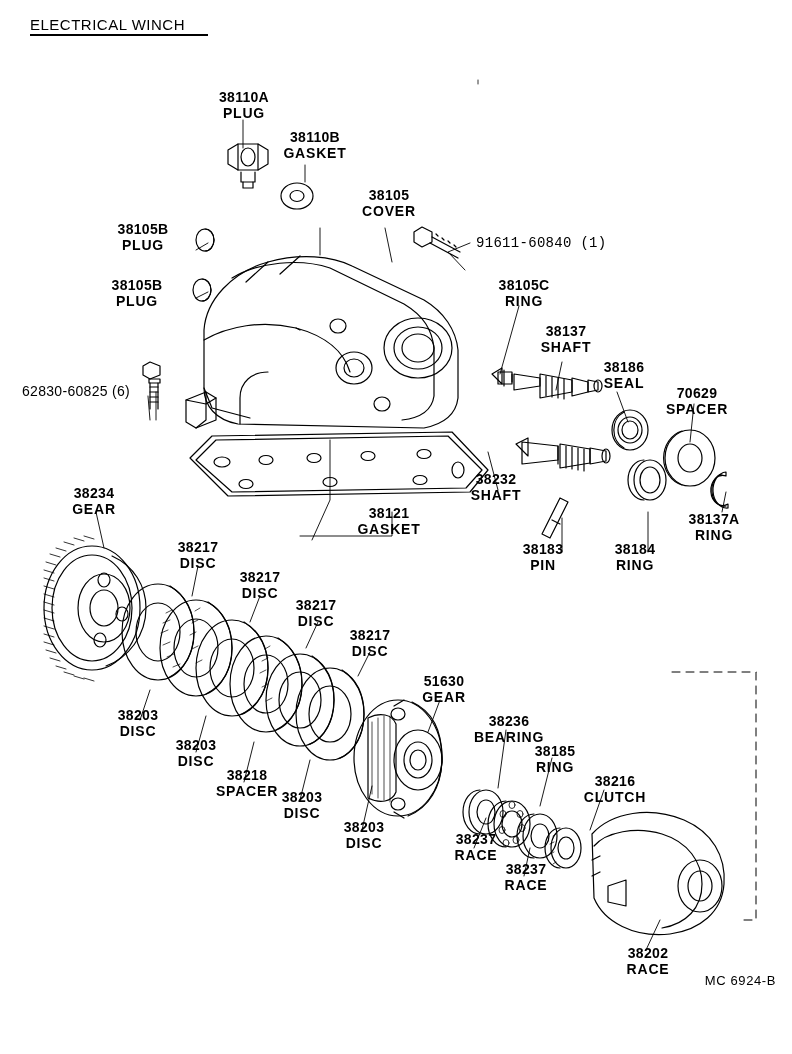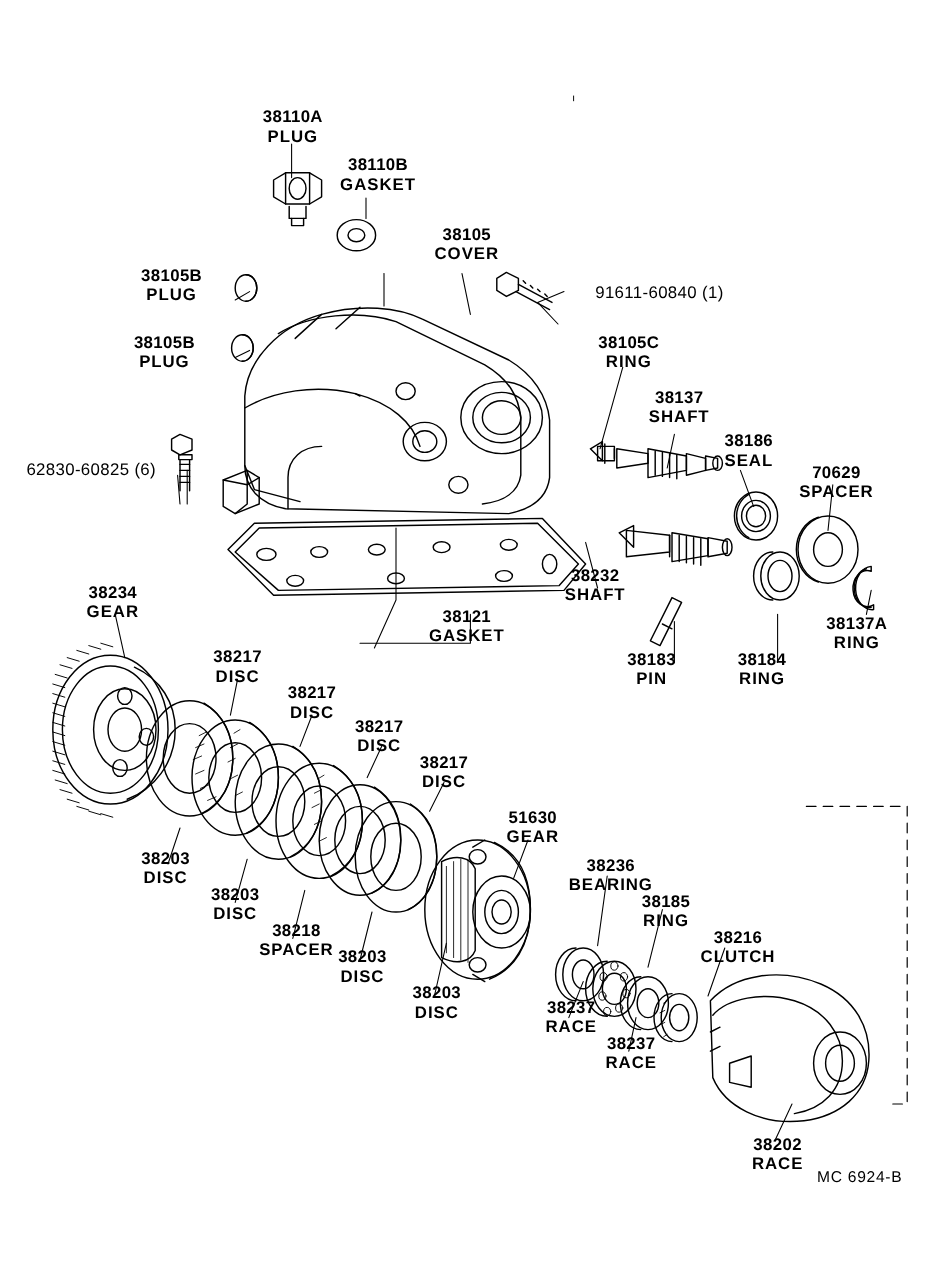--- a/index.html
+++ b/index.html
@@ -57,32 +57,36 @@
   .callout .sub {
     display: block;
     font-size: 14px;
     letter-spacing: 0.8px;
     margin-top: 1px;
   }
   .callout.center { text-align: center; font-weight: bold; }
   .callout.left { text-align: left; }
   .footer-code {
     position: absolute;
-    right: 40px;
+    right: 16px;
     bottom: 66px;
     font-size: 13px;
     letter-spacing: 0.6px;
     padding-left: 47px;
   }
 </style>
 </head>
 <body>
 
 <div id="page">
 
+  <div class="title-block">
+    <div class="title-text">ELECTRICAL WINCH</div>
+    <div class="title-underline"></div>
+  </div>
 
   <svg id="diagram-svg" viewBox="0 0 792 1054">
     <g fill="none" stroke="#000" stroke-width="1.2" stroke-linejoin="round" stroke-linecap="round">
 
       <g stroke-width="0.9">
         <path d="M243,120 L243,148"></path>
         <path d="M305,165 L305,182"></path>
         <path d="M320,228 L320,255"></path>
         <path d="M385,228 L392,262"></path>
         <path d="M196,250 L208,243"></path>
@@ -396,21 +400,21 @@
   <div class="callout center" style="left:104px; top:222px; width:78px;">
     <span class="num">38105B</span>
     <span class="sub">PLUG</span>
   </div>
 
   <div class="callout center" style="left:98px; top:278px; width:78px;">
     <span class="num">38105B</span>
     <span class="sub">PLUG</span>
   </div>
 
-  <div class="callout left" style="left:496px; top:236px;">
+  <div class="callout left" style="left:476px; top:236px;font-family:Liberation Mono, monospace;">
     <span class="num">91611-60840 (1)</span>
   </div>
 
   <div class="callout center" style="left:492px; top:278px; width:64px;">
     <span class="num">38105C</span>
     <span class="sub">RING</span>
   </div>
 
   <div class="callout center" style="left:536px; top:324px; width:60px;">
     <span class="num">38137</span>

